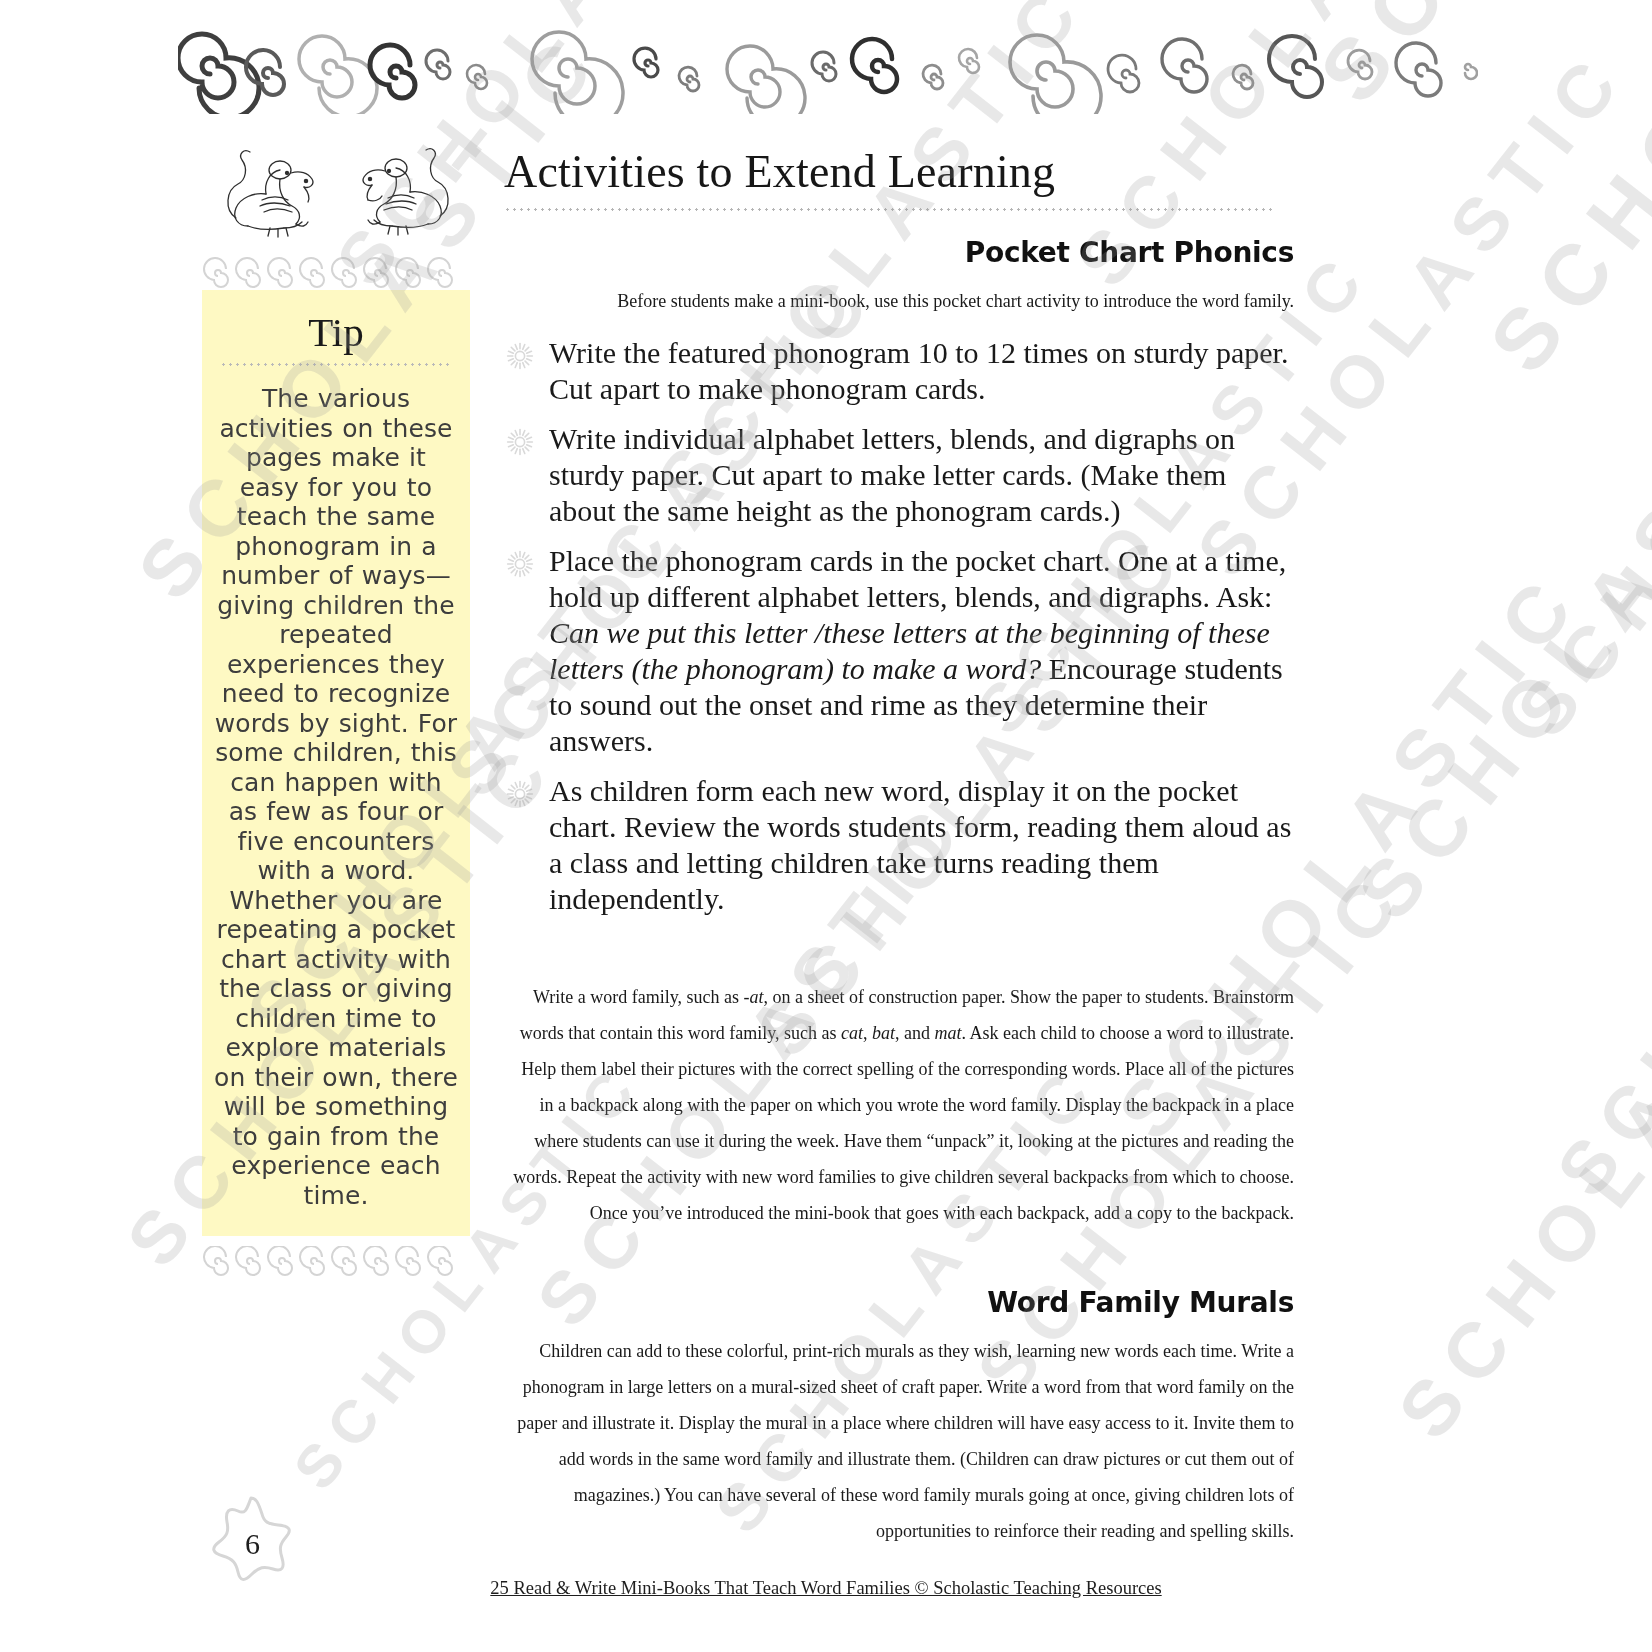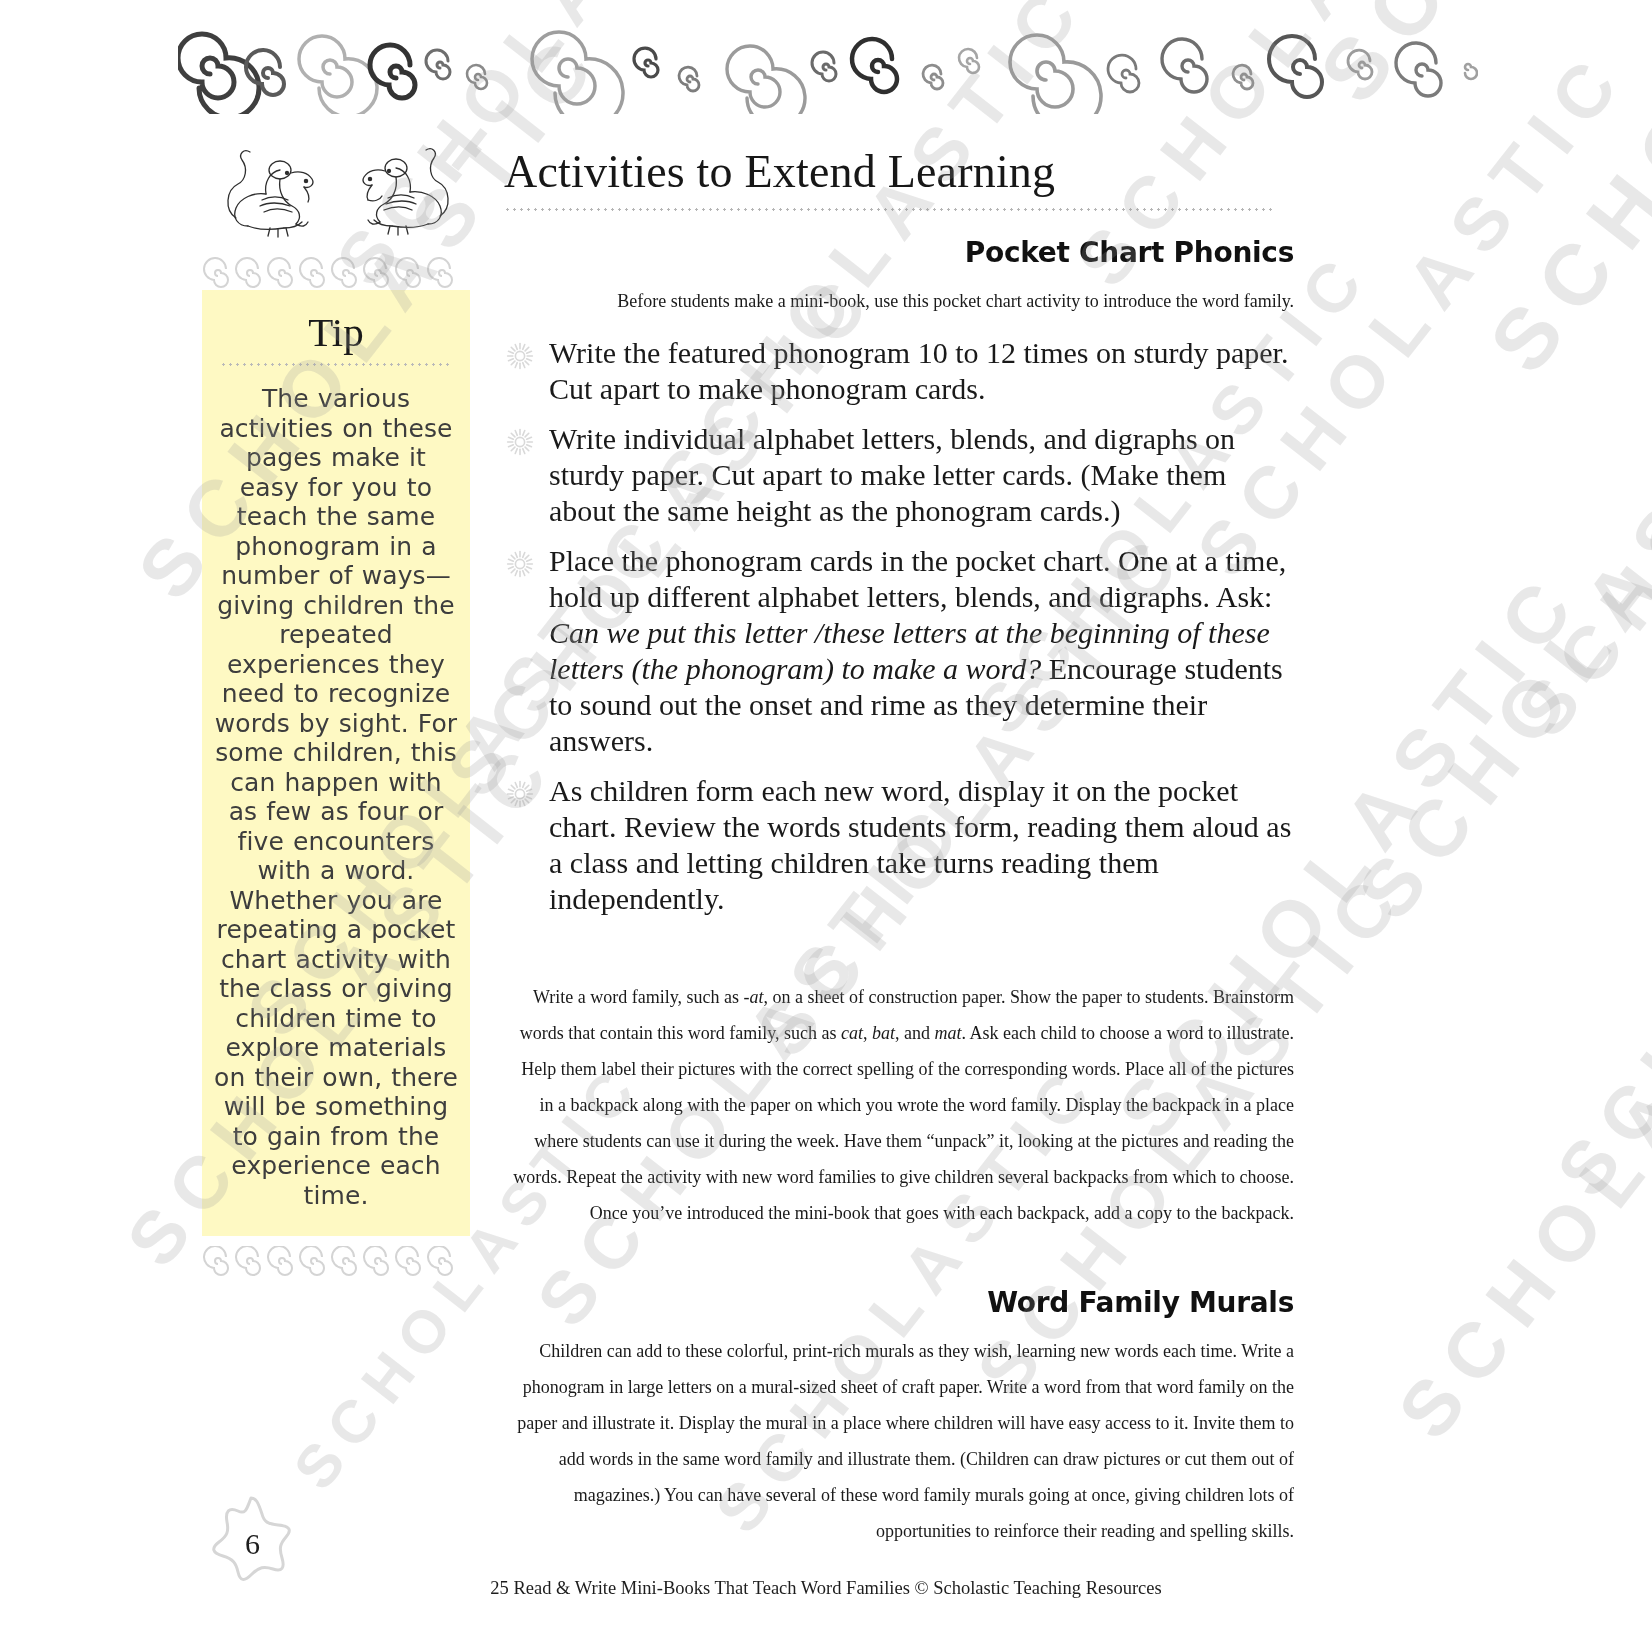--- a/index.html
+++ b/index.html
@@ -134,20 +134,21 @@
     font-size:30px; color:#1d1d1d;
     padding-left:3px; padding-top:6px; box-sizing:border-box;
   }
   .credit {
     position:absolute; left:0; right:0; top:1578px;
     text-align:center;
     font-family:"Liberation Serif", serif;
     font-size:18.5px;
     color:#1d1d1d;
     z-index:4;
+    text-decoration:underline;
   }
 </style>
 </head>
 <body>
 
 <div class="page">
 
   <svg class="top-border" viewBox="0 0 1300 92" fill="none">
     <g fill="none" stroke-linecap="round">
 

